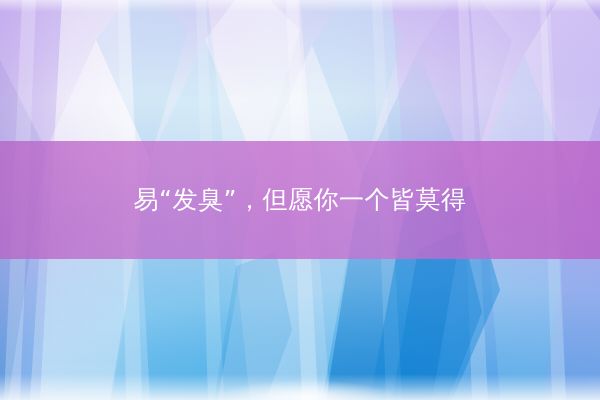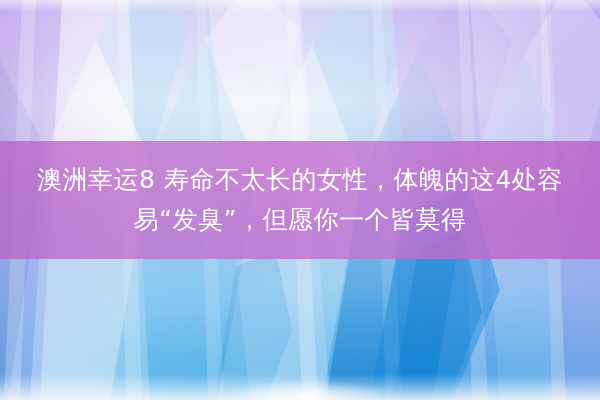--- a/index.html
+++ b/index.html
@@ -216,17 +216,16 @@
         <polygon points="236,266 276,252 292,330 266,400 214,400" fill="#2d95dd" opacity="0.20"></polygon>
       </g>
     </svg>
   </div>
 
   <div class="top-haze"></div>
   <div class="bottom-haze"></div>
   <div class="bottom-glow"></div>
 
   <div class="caption-band">
-    <div class="caption-line">澳洲幸运8 寿命不太长的女性，体魄的这4处容</div>
     <div class="caption-line">易“发臭”，但愿你一个皆莫得</div>
   </div>
 
 </div>
 
 </body></html>

